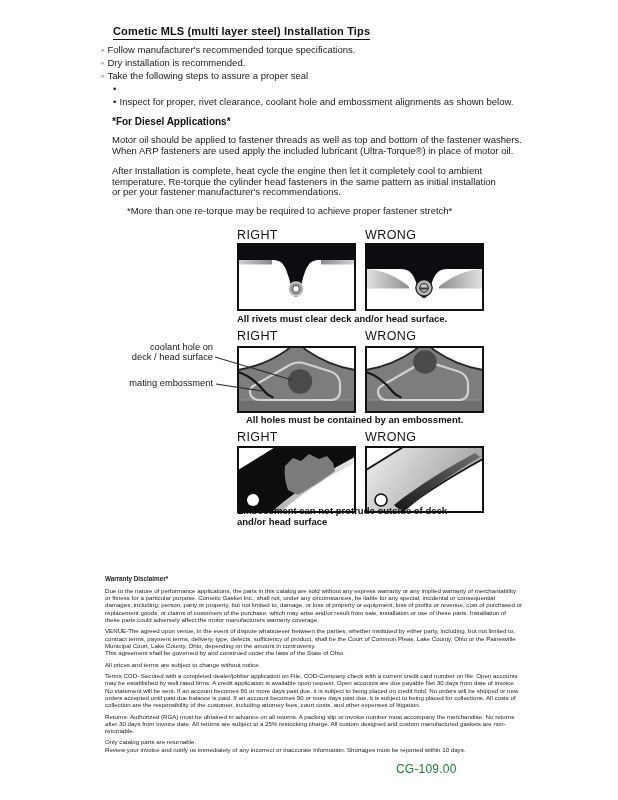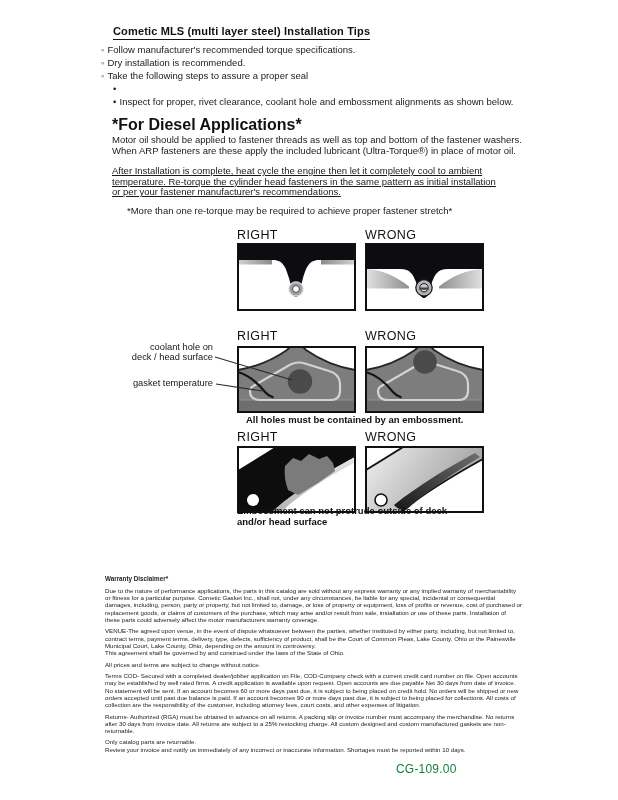--- a/index.html
+++ b/index.html
@@ -8,23 +8,23 @@
   .abs{position:absolute;}
 
   #title{left:113px;top:25px;font-size:11px;font-weight:700;letter-spacing:.15px;
          padding-bottom:2px;border-bottom:1.6px solid #141414;color:#111;}
 
   .bullets{left:101px;top:43px;font-size:9.5px;line-height:13px;}
   .brow{display:flex;align-items:baseline;}
   .brow.sub{margin-left:12px;}
   .bm{flex:none;width:6.5px;}
 
-  #dh{left:112px;top:116px;font-size:16px;font-weight:700;color:#111;}
+  #dh{left:112px;top:116px;font-size:10px;font-weight:700;color:#111;}
   .body-p{position:absolute;left:112px;font-size:9.5px;line-height:10.6px;white-space:pre-line;}
-  #p1{top:135px;} #p2{top:166px;text-decoration:underline;} #note{top:206px;margin-left:15px;}
+  #p1{top:135px;} #p2{top:166px;} #note{top:206px;margin-left:15px;}
 
   .figlab{position:absolute;width:119px;text-align:left;font-size:12.5px;
           letter-spacing:.4px;color:#121212;}
   #l1r{left:237px;top:228px;} #l1w{left:365px;top:228px;}
   #l2r{left:237px;top:329px;} #l2w{left:365px;top:329px;}
   #l3r{left:237px;top:430px;} #l3w{left:365px;top:430px;}
 
   .box{position:absolute;width:119px;}
   .box svg{display:block;width:119px;}
   #b1r{left:237px;top:243px;} #b1w{left:365px;top:243px;}
@@ -71,21 +71,21 @@
       <span class="bm">•</span>
     </div>
     <div class="brow sub">
       <span class="bm">•</span>
       <span>Inspect for proper, rivet clearance, coolant hole and embossment alignments as shown below.</span>
     </div>
   </div>
 
   <div id="dh" class="abs">*For Diesel Applications*</div>
   <div id="p1" class="body-p">Motor oil should be applied to fastener threads as well as top and bottom of the fastener washers.
-When ARP fasteners are these apply the included lubricant (Ultra-Torque®) in place of motor oil.</div>
+When ARP fasteners are used apply the included lubricant (Ultra-Torque®) in place of motor oil.</div>
   <div id="p2" class="body-p">After Installation is complete, heat cycle the engine then let it completely cool to ambient
 temperature. Re-torque the cylinder head fasteners in the same pattern as initial installation
 or per your fastener manufacturer's recommendations.</div>
   <div id="note" class="body-p">*More than one re-torque may be required to achieve proper fastener stretch*</div>
 
   <div id="l1r" class="figlab">RIGHT</div>
   <div id="l1w" class="figlab">WRONG</div>
 
   <div id="b1r" class="box">
     <svg viewBox="0 0 119 68">
@@ -125,27 +125,28 @@
       <path d="M1,26 C16,26.5 31,33 44,43.5 L44,45.5 H1 Z" fill="url(#g2l)"></path>
       <path d="M118,26 C102,26.5 87,33 74,43.5 L74,45.5 H118 Z" fill="url(#g2r)"></path>
       <path d="M1,1 H118 V26 H83 C72,26 70,32 67,39 C64,48 63,55 59,55 C55,55 54,48 51,39 C48,32 46,26 35,26 H1 Z" fill="#0c0c11"></path>
       <circle cx="59" cy="44.8" r="8.2" fill="#b4b4b4" stroke="#0f0f0f" stroke-width="1.2"></circle>
       <circle cx="59" cy="44.8" r="4.2" fill="#cacaca" stroke="#0f0f0f" stroke-width="0.9"></circle>
       <line x1="54.6" y1="45.6" x2="63.4" y2="45.6" stroke="#424242" stroke-width="2.2"></line>
       <rect x="1" y="1" width="117" height="66" fill="none" stroke="#101010" stroke-width="2"></rect>
     </svg>
   </div>
 
+  <div id="cap1" class="cap">All rivets must clear deck and/or head surface.</div>
 
   <div id="l2r" class="figlab">RIGHT</div>
   <div id="l2w" class="figlab">WRONG</div>
 
   <div id="ann1" class="ann">coolant hole on
 deck / head surface</div>
-  <div id="ann2" class="ann">gasket temperature</div>
+  <div id="ann2" class="ann">mating embossment</div>
 
   <svg id="leads" width="200" height="70">
     <line x1="115" y1="27" x2="192" y2="50" stroke="#2b2b2b" stroke-width="1.1"></line>
     <line x1="116" y1="54" x2="162" y2="61" stroke="#2b2b2b" stroke-width="1.1"></line>
   </svg>
 
   <div id="b2r" class="box">
     <svg viewBox="0 0 119 67">
       <rect x="0" y="0" width="119" height="67" fill="#ffffff"></rect>
       <path d="M1,24 C19,21 37,13 50,4 L53,1 H66 L69,4 C82,13 100,21 118,24 L118,66 H1 Z" fill="#7d7d7d"></path>

